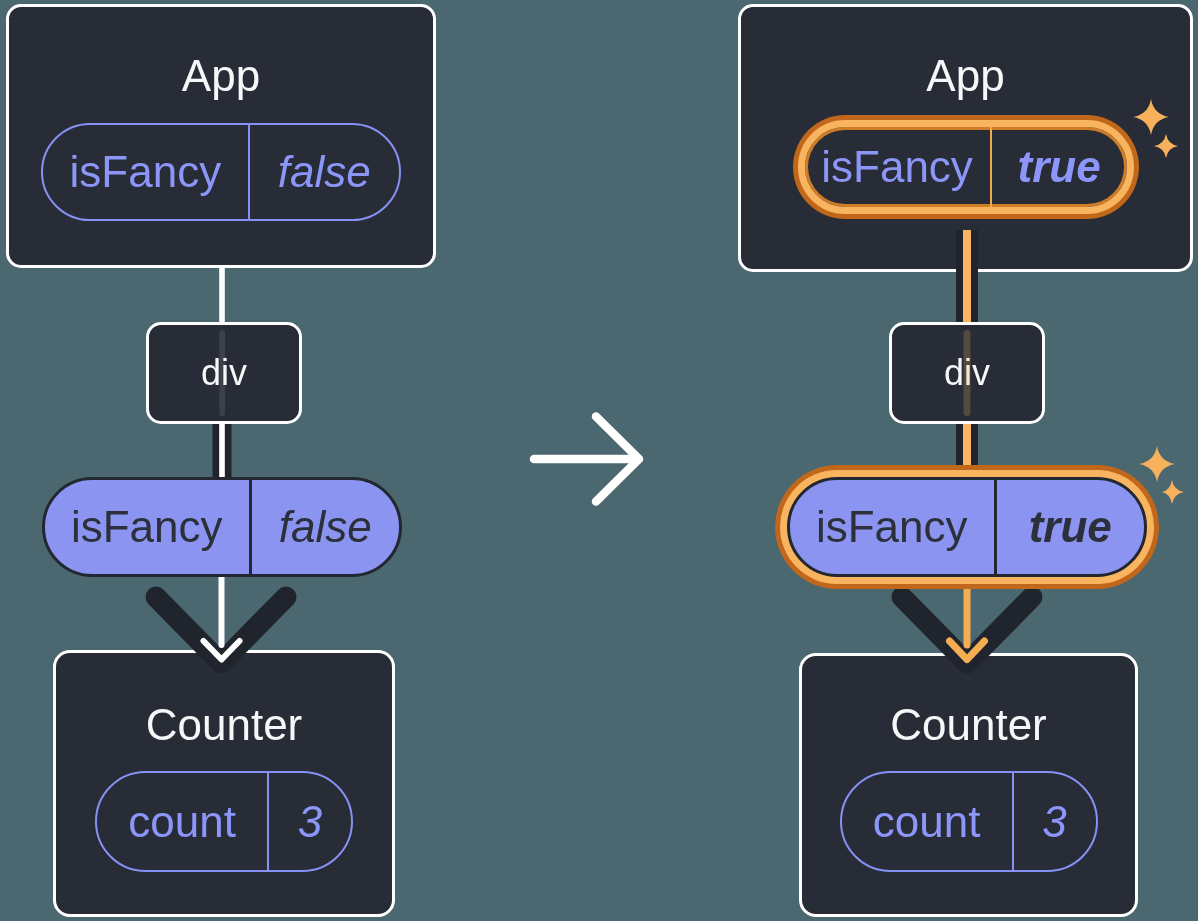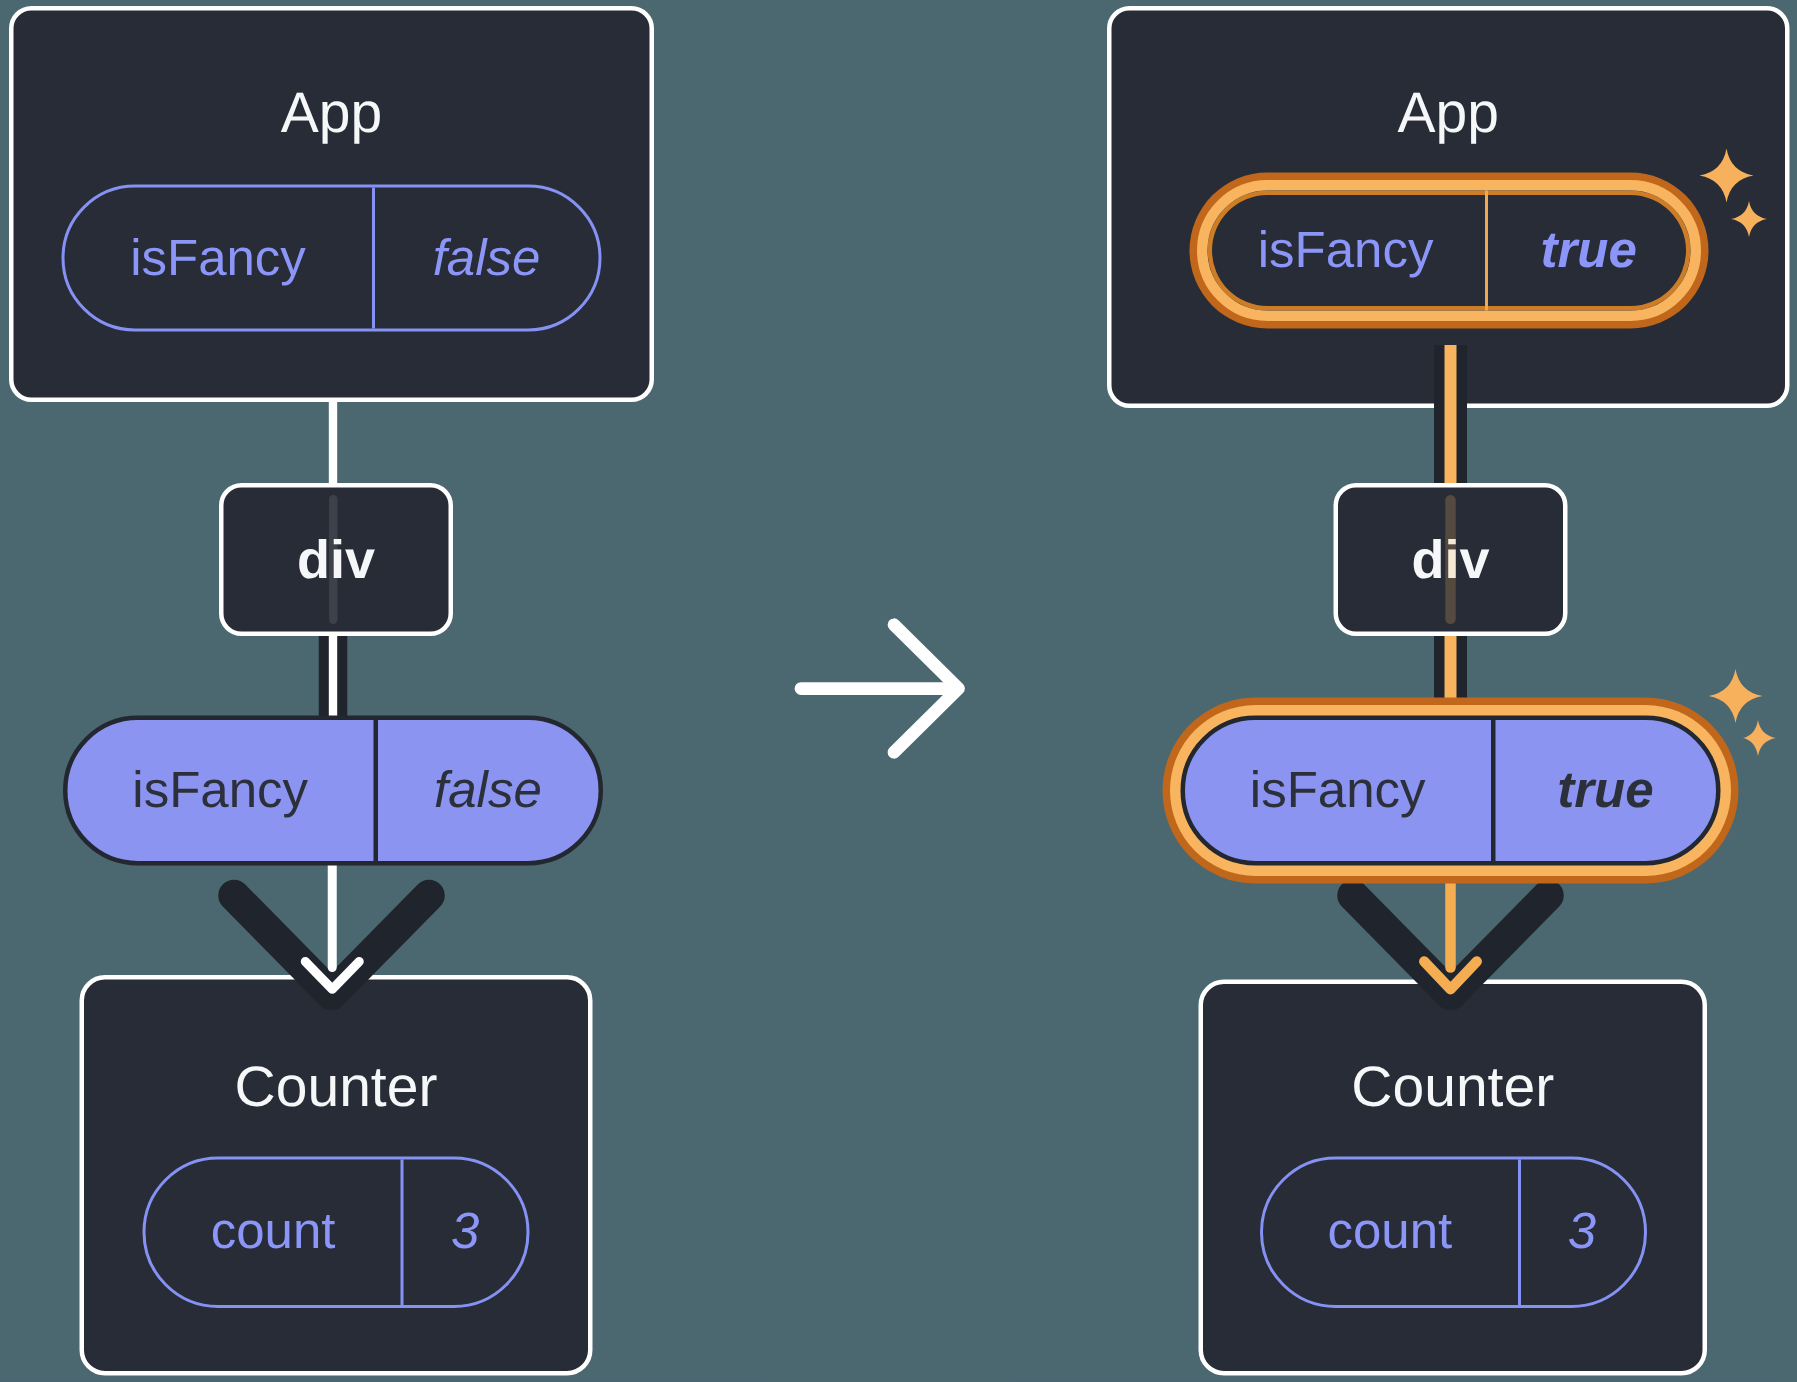--- a/index.html
+++ b/index.html
@@ -29,35 +29,35 @@
   }
   .l-app{left:6px;top:4px;width:430px;height:264px;border-radius:15px;}
   .l-div{left:146px;top:322px;width:156px;height:102px;border-radius:15px;}
   .l-counter{left:53px;top:650px;width:342px;height:267px;border-radius:17px;}
   .r-app{left:738px;top:4px;width:455px;height:268px;border-radius:15px;}
   .r-div{left:889px;top:322px;width:156px;height:102px;border-radius:15px;}
   .r-counter{left:799px;top:653px;width:339px;height:264px;border-radius:17px;}
 
   .card-title{
     position:absolute;left:0;width:100%;text-align:center;color:var(--white);
-    font-size:38px;font-weight:500;line-height:44px;z-index:3;
+    font-size:44px;font-weight:500;line-height:44px;z-index:3;
   }
   .l-app .card-title,.r-app .card-title{top:47px;}
   .l-counter .card-title{top:50px;}
   .r-counter .card-title{top:47px;}
 
   .div-label{
     position:relative;z-index:3;width:100%;height:100%;
     display:flex;align-items:center;justify-content:center;
-    color:var(--white);font-size:36px;font-weight:700;
+    color:var(--white);font-size:36px;font-weight:400;
   }
 
   .pill{
     position:absolute;display:flex;box-sizing:border-box;border-radius:999px;
-    z-index:3;font-size:34px;
+    z-index:3;font-size:44px;
   }
   .cell{display:flex;align-items:center;justify-content:center;box-sizing:border-box;}
   .cell.key{width:57.5%;}
   .cell.val{width:42.5%;font-style:italic;}
   .counter-pill .cell.key{width:67%;}
   .counter-pill .cell.val{width:33%;}
 
   .outline{border:2.5px solid var(--purple-stroke);color:var(--purple-text);}
   .outline .val{border-left:2.5px solid var(--purple-stroke);}
 

